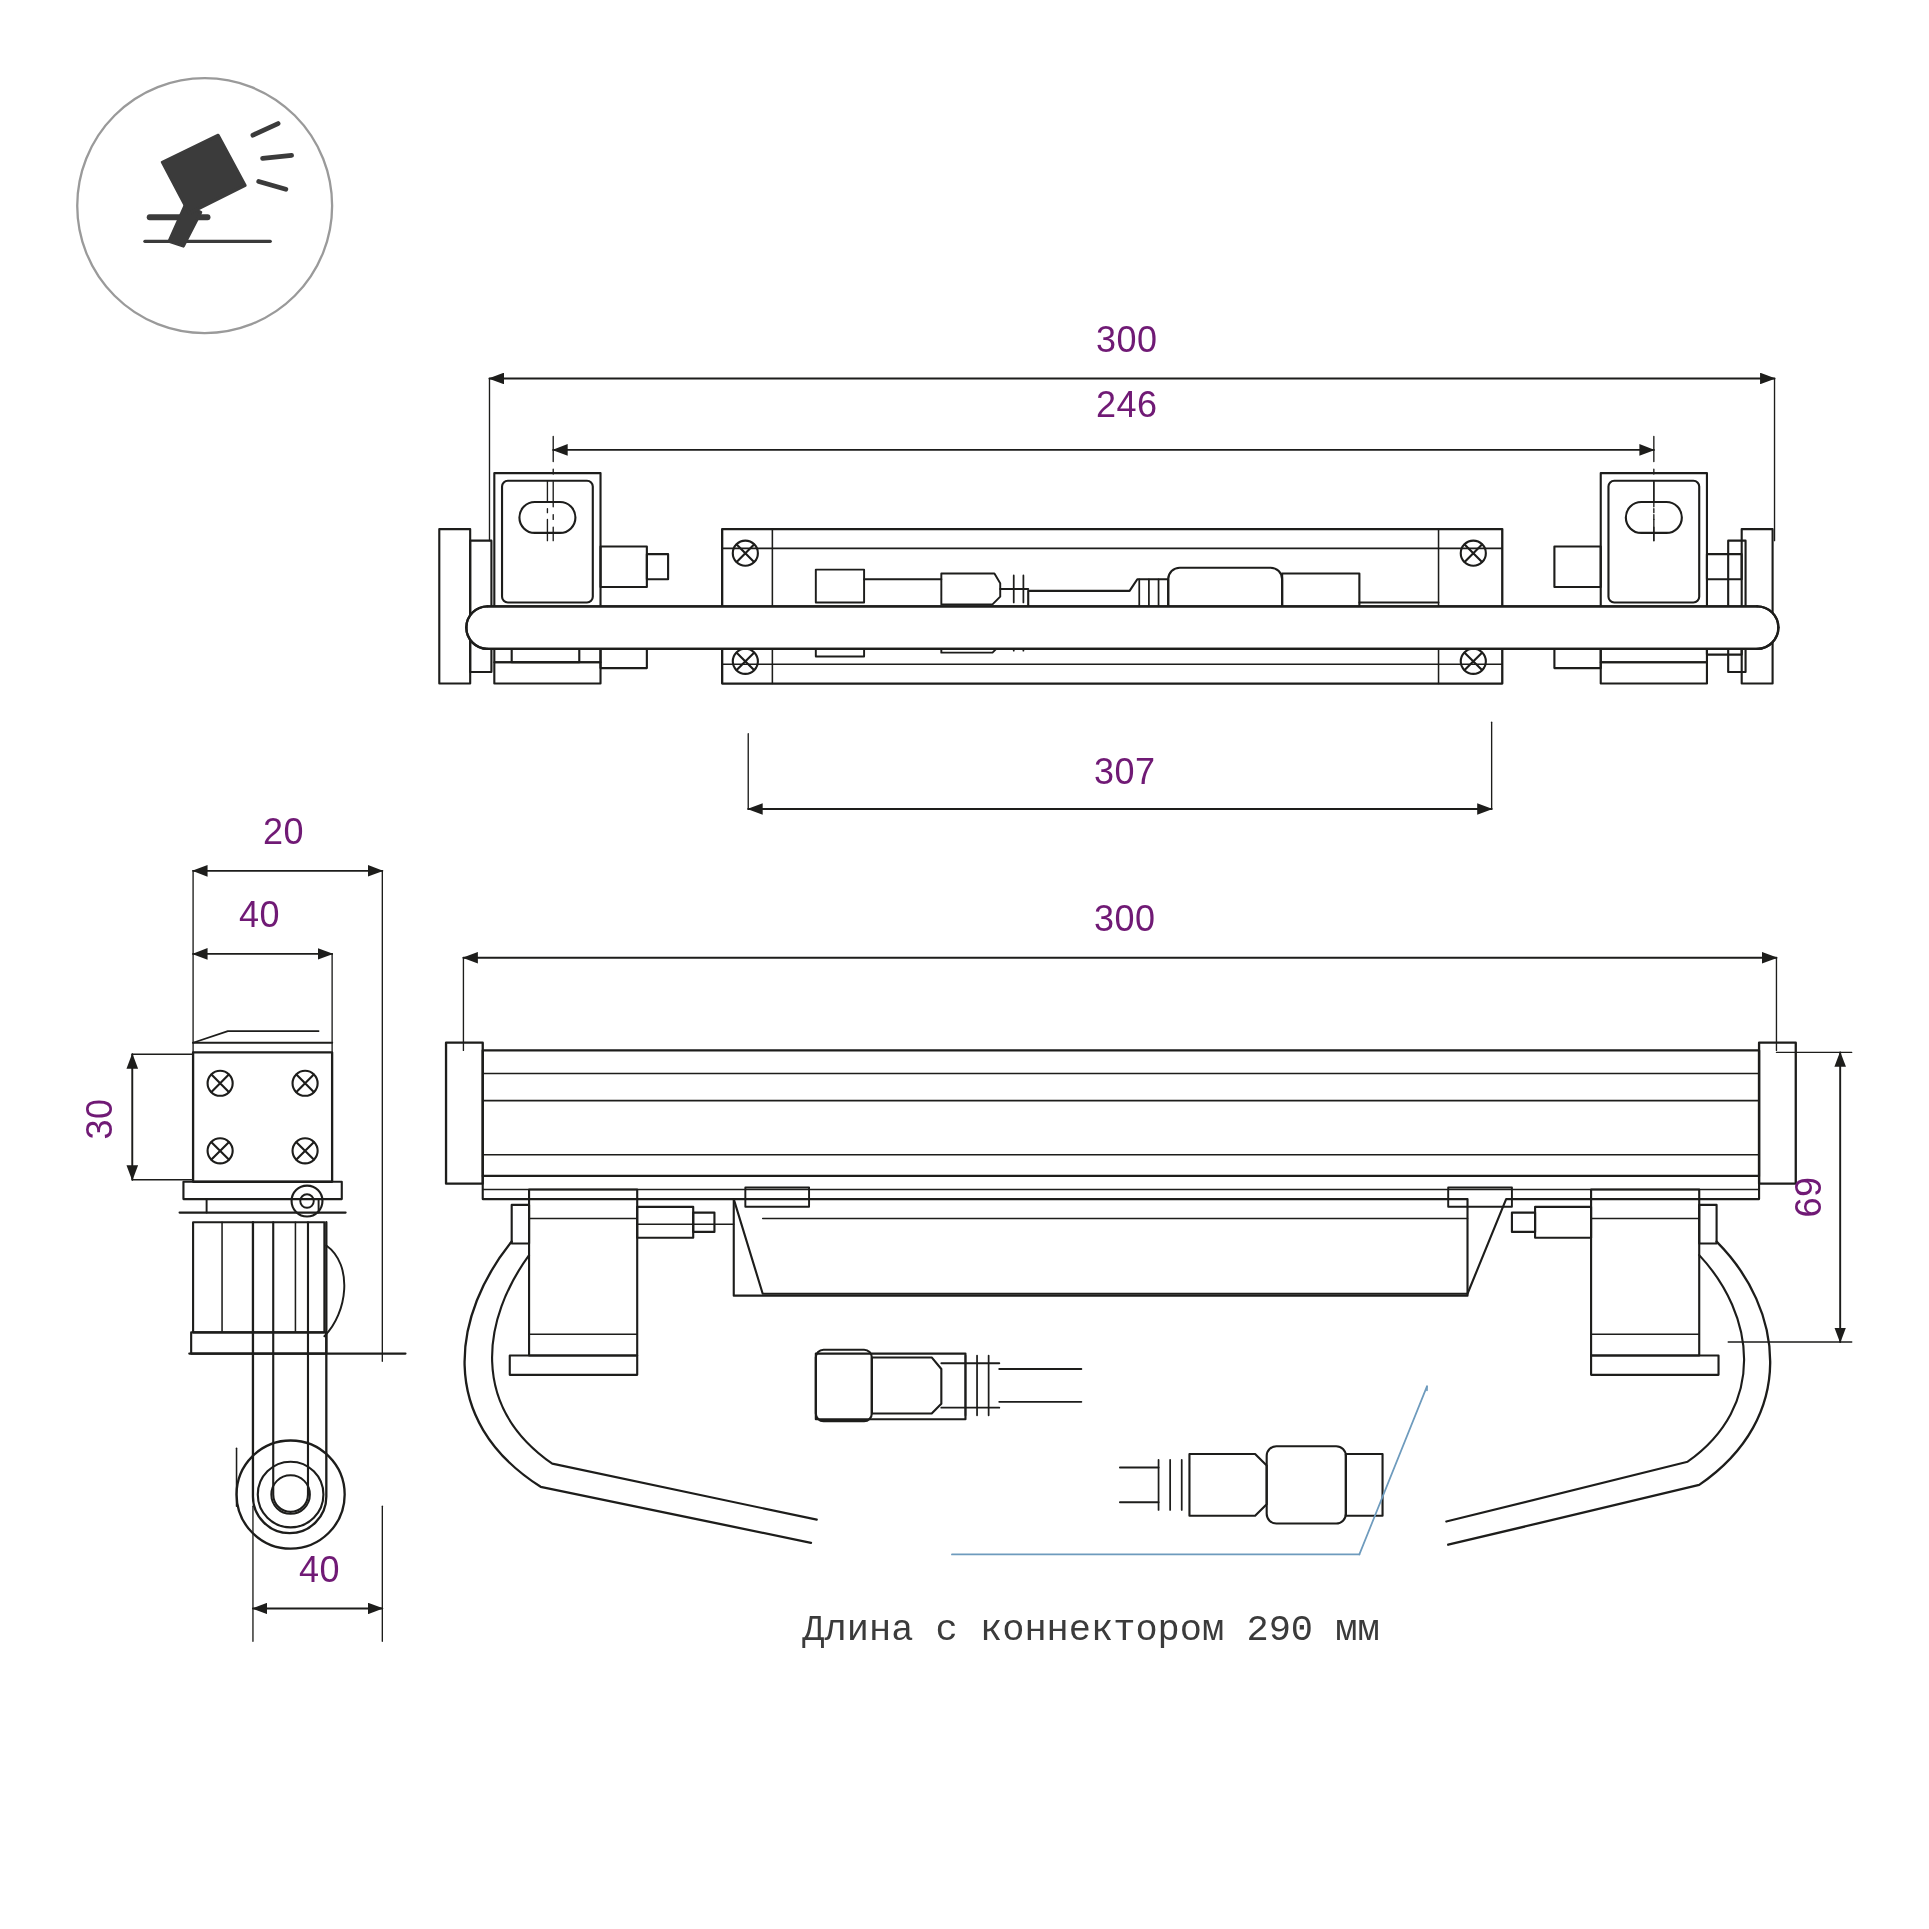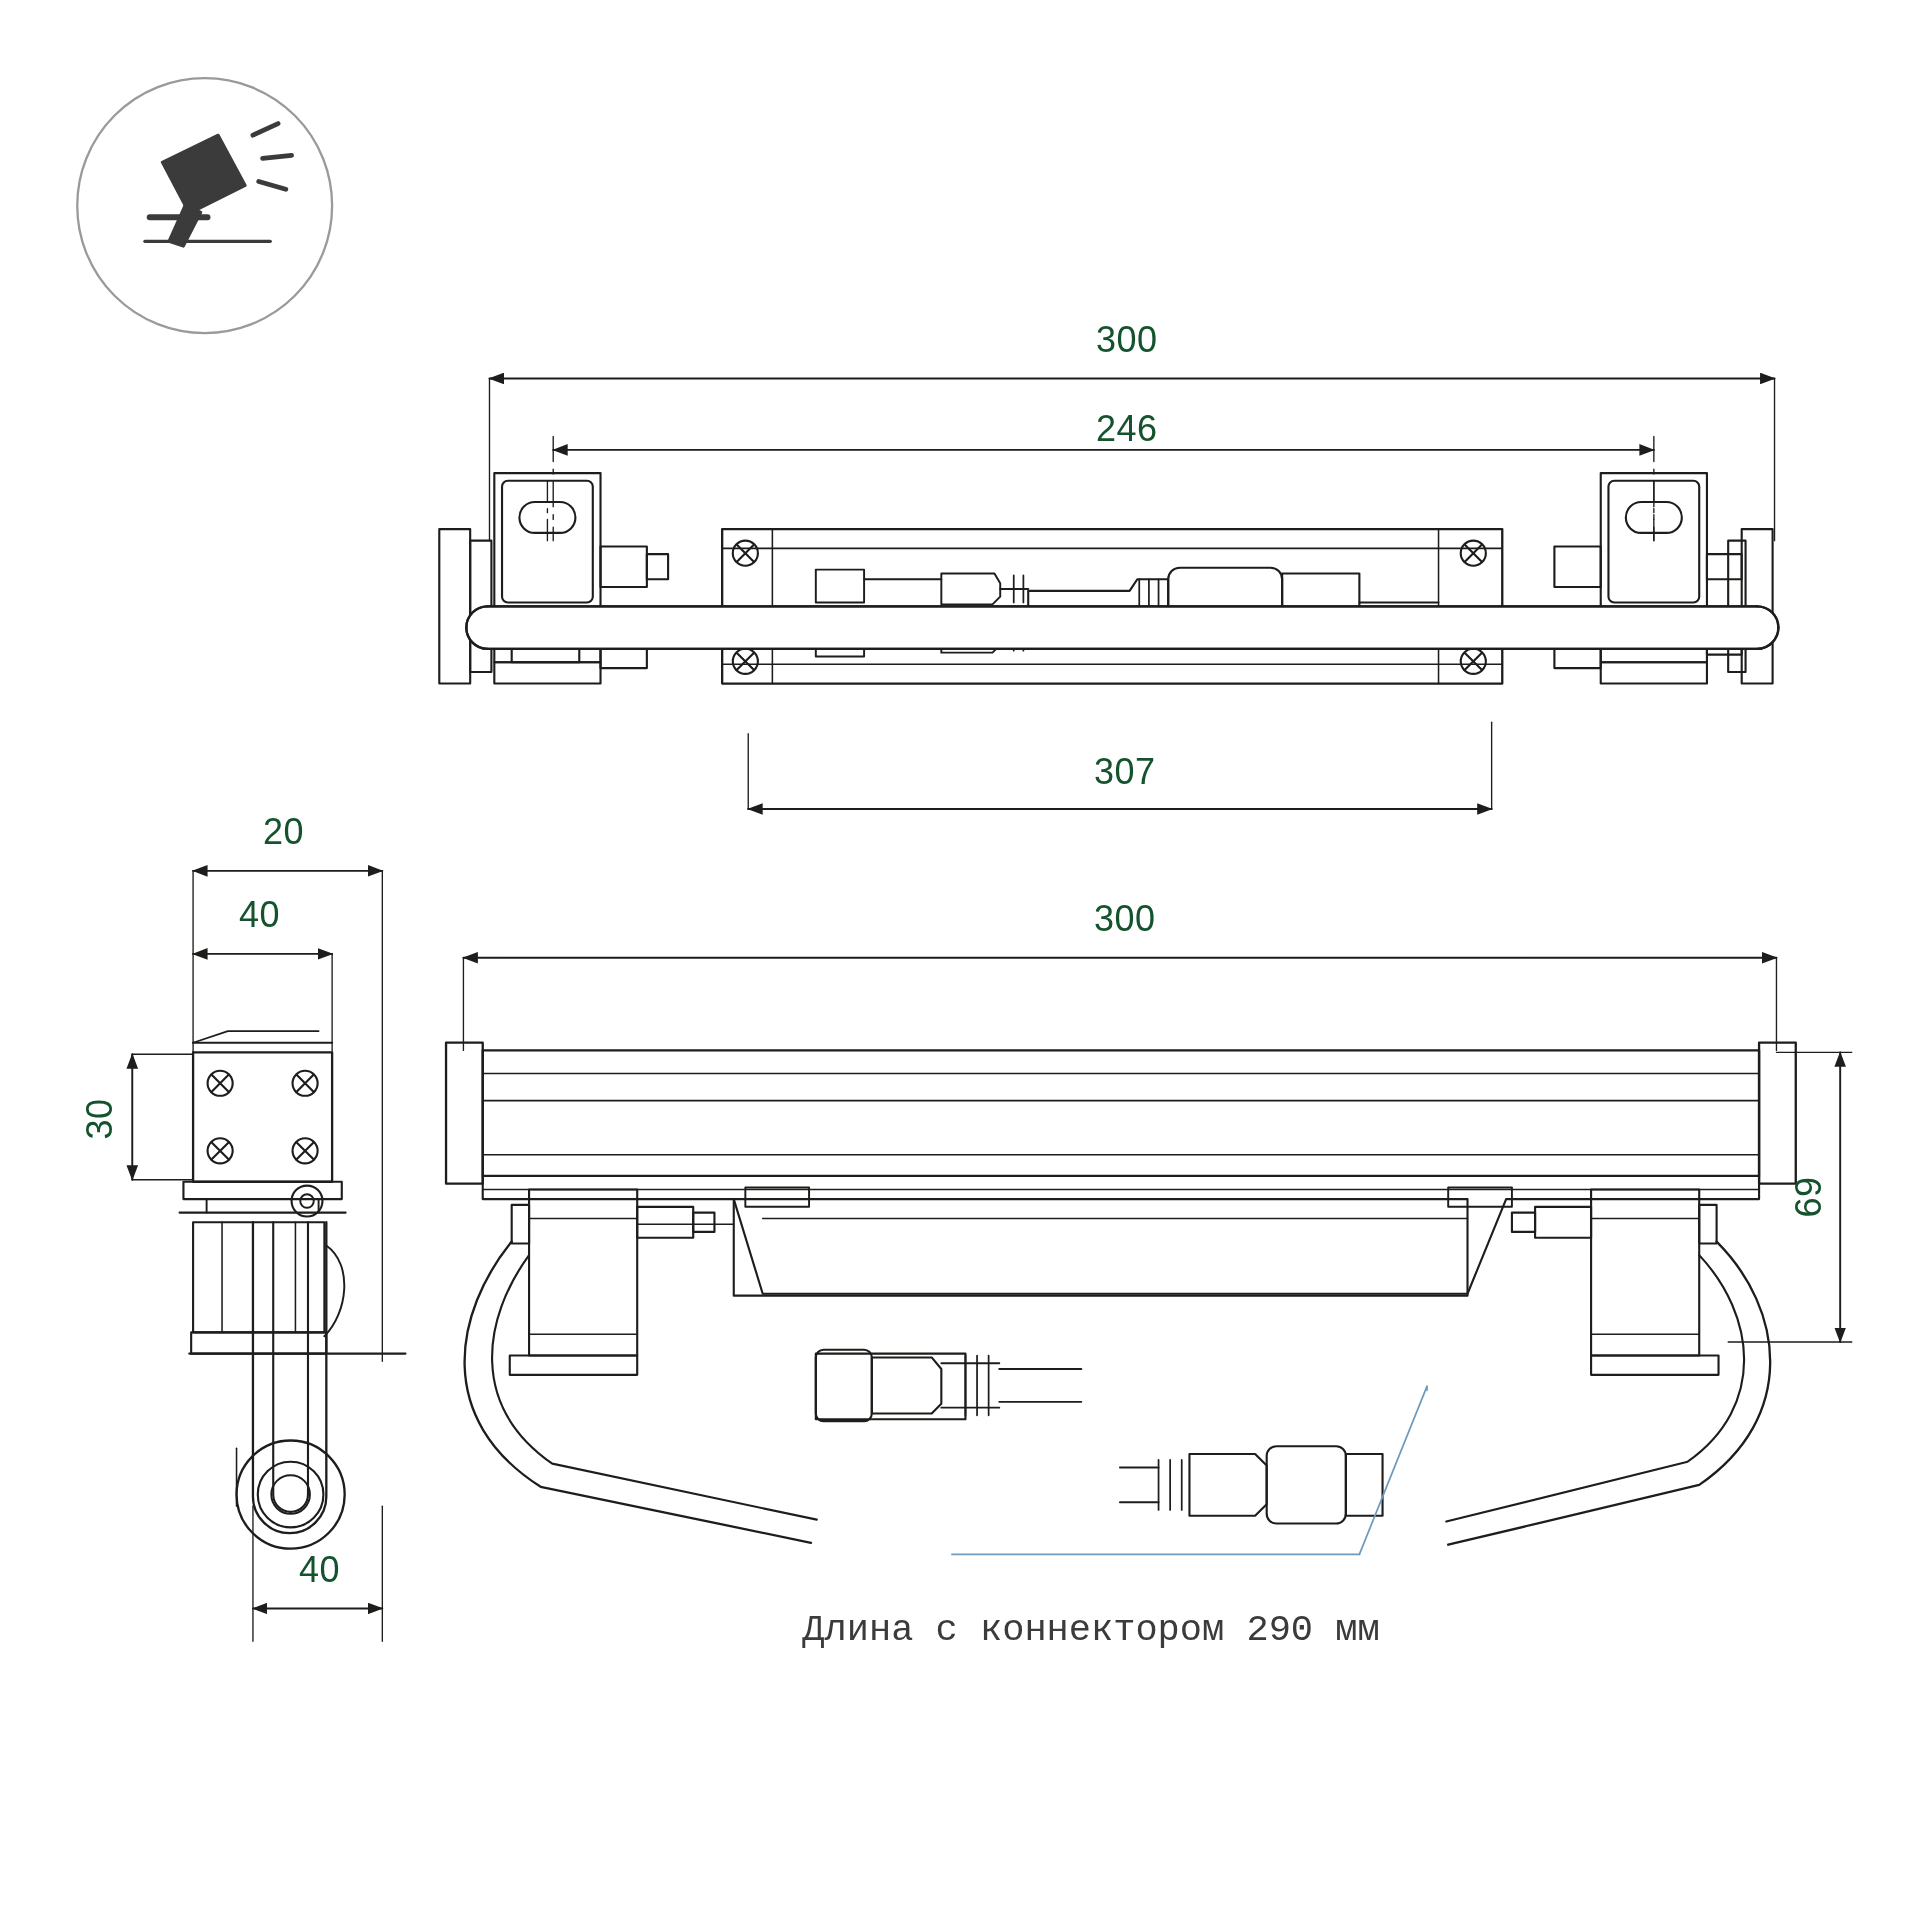--- a/index.html
+++ b/index.html
@@ -18,21 +18,21 @@
   #sheet {
     position: absolute;
     left: 0; top: 0;
     width: 1929px;
     height: 1929px;
   }
   .dim-label {
     position: absolute;
     font-family: "Liberation Sans", sans-serif;
     font-size: 36px;
-    color: #14532d;
+    color: #701a75;
     letter-spacing: 0.5px;
     white-space: nowrap;
   }
   .dim-label.vertical {
     transform-origin: 50% 50%;
   }
   .note-label {
     position: absolute;
     font-family: Liberation Mono, monospace;
     font-size: 37px;
@@ -260,21 +260,21 @@
 
         <line x1="1478" y1="1436" x2="1408" y2="1610" stroke-width="1.8" stroke="#6e9bbd"></line>
         <line x1="1408" y1="1610" x2="986" y2="1610" stroke-width="1.8" stroke="#6e9bbd"></line>
         <line x1="1478" y1="1436" x2="1478" y2="1440" stroke-width="1.8" stroke="#6e9bbd"></line>
       </g>
 
     </g>
   </svg>
 
   <div class="dim-label" style="left:1096px; top:319px;">300</div>
-  <div class="dim-label" style="left:1096px; top:408px;">246</div>
+  <div class="dim-label" style="left:1096px; top:384px;">246</div>
   <div class="dim-label" style="left:1094px; top:751px;">307</div>
 
   <div class="dim-label" style="left:263px; top:811px;">20</div>
   <div class="dim-label" style="left:239px; top:894px;">40</div>
   <div class="dim-label vertical" style="left:79px; top:1098px; transform:rotate(-90deg);">30</div>
   <div class="dim-label" style="left:299px; top:1549px;">40</div>
 
   <div class="dim-label" style="left:1094px; top:898px;">300</div>
   <div class="dim-label vertical" style="left:1788px; top:1176px; transform:rotate(-90deg);">69</div>
 

